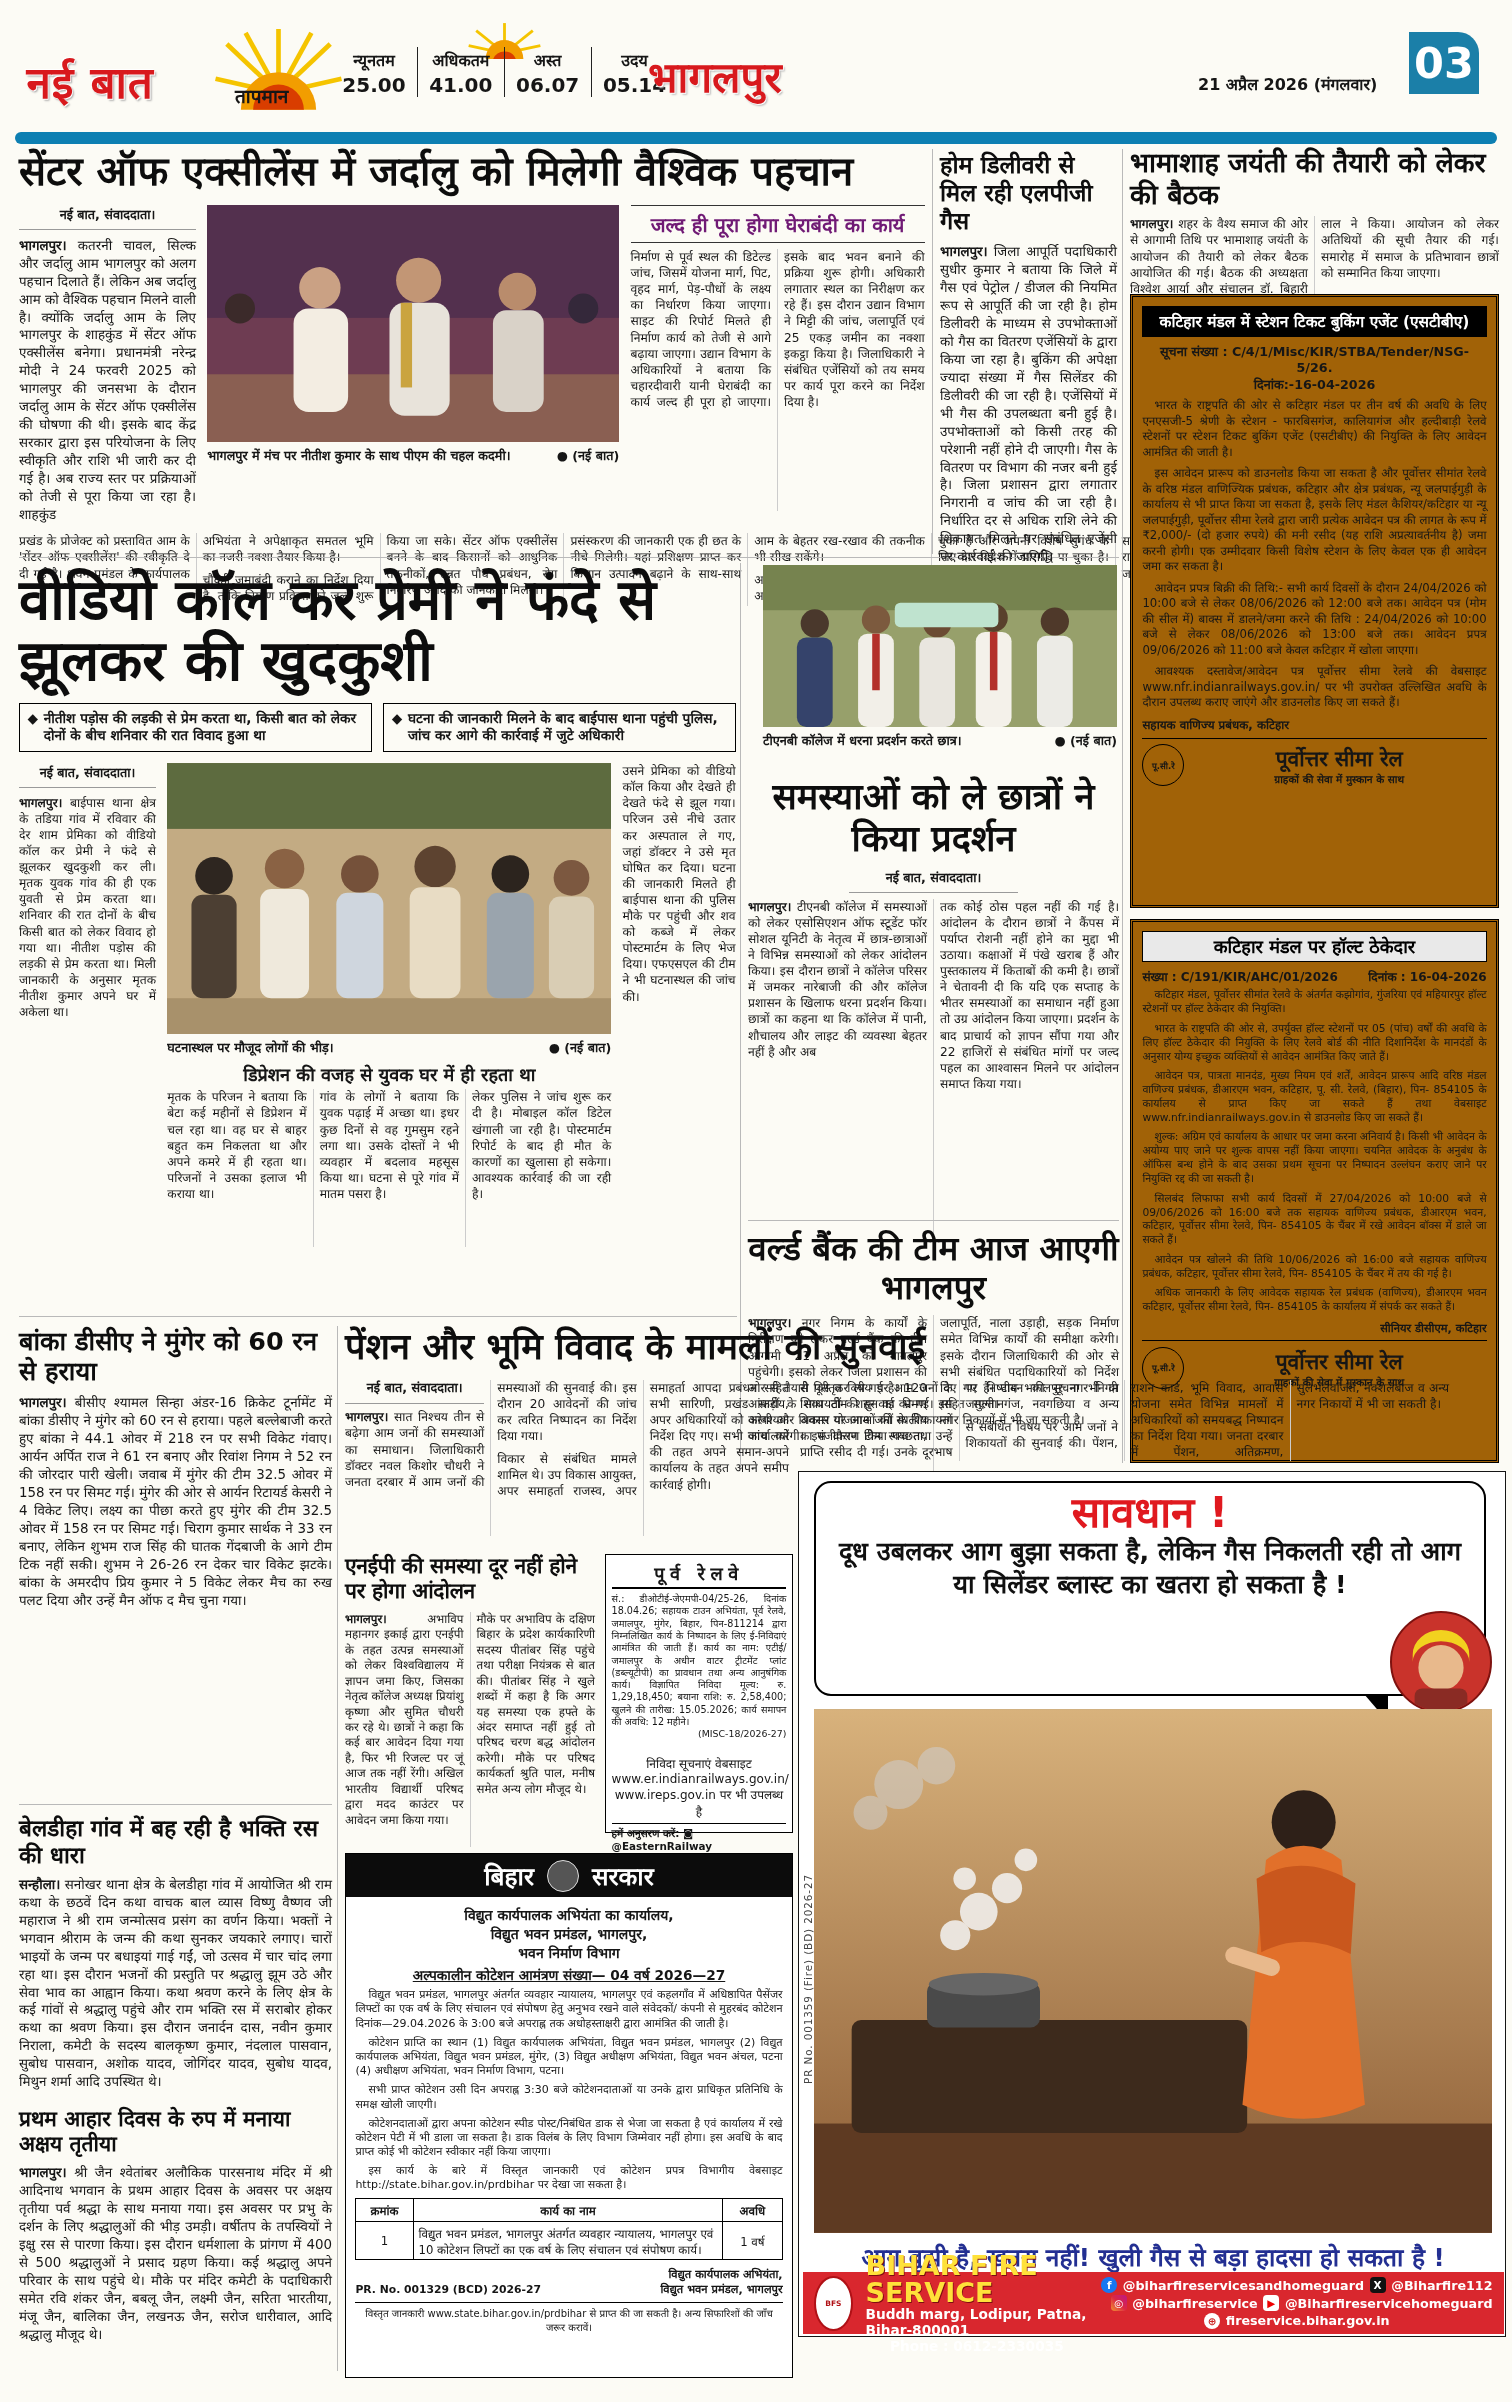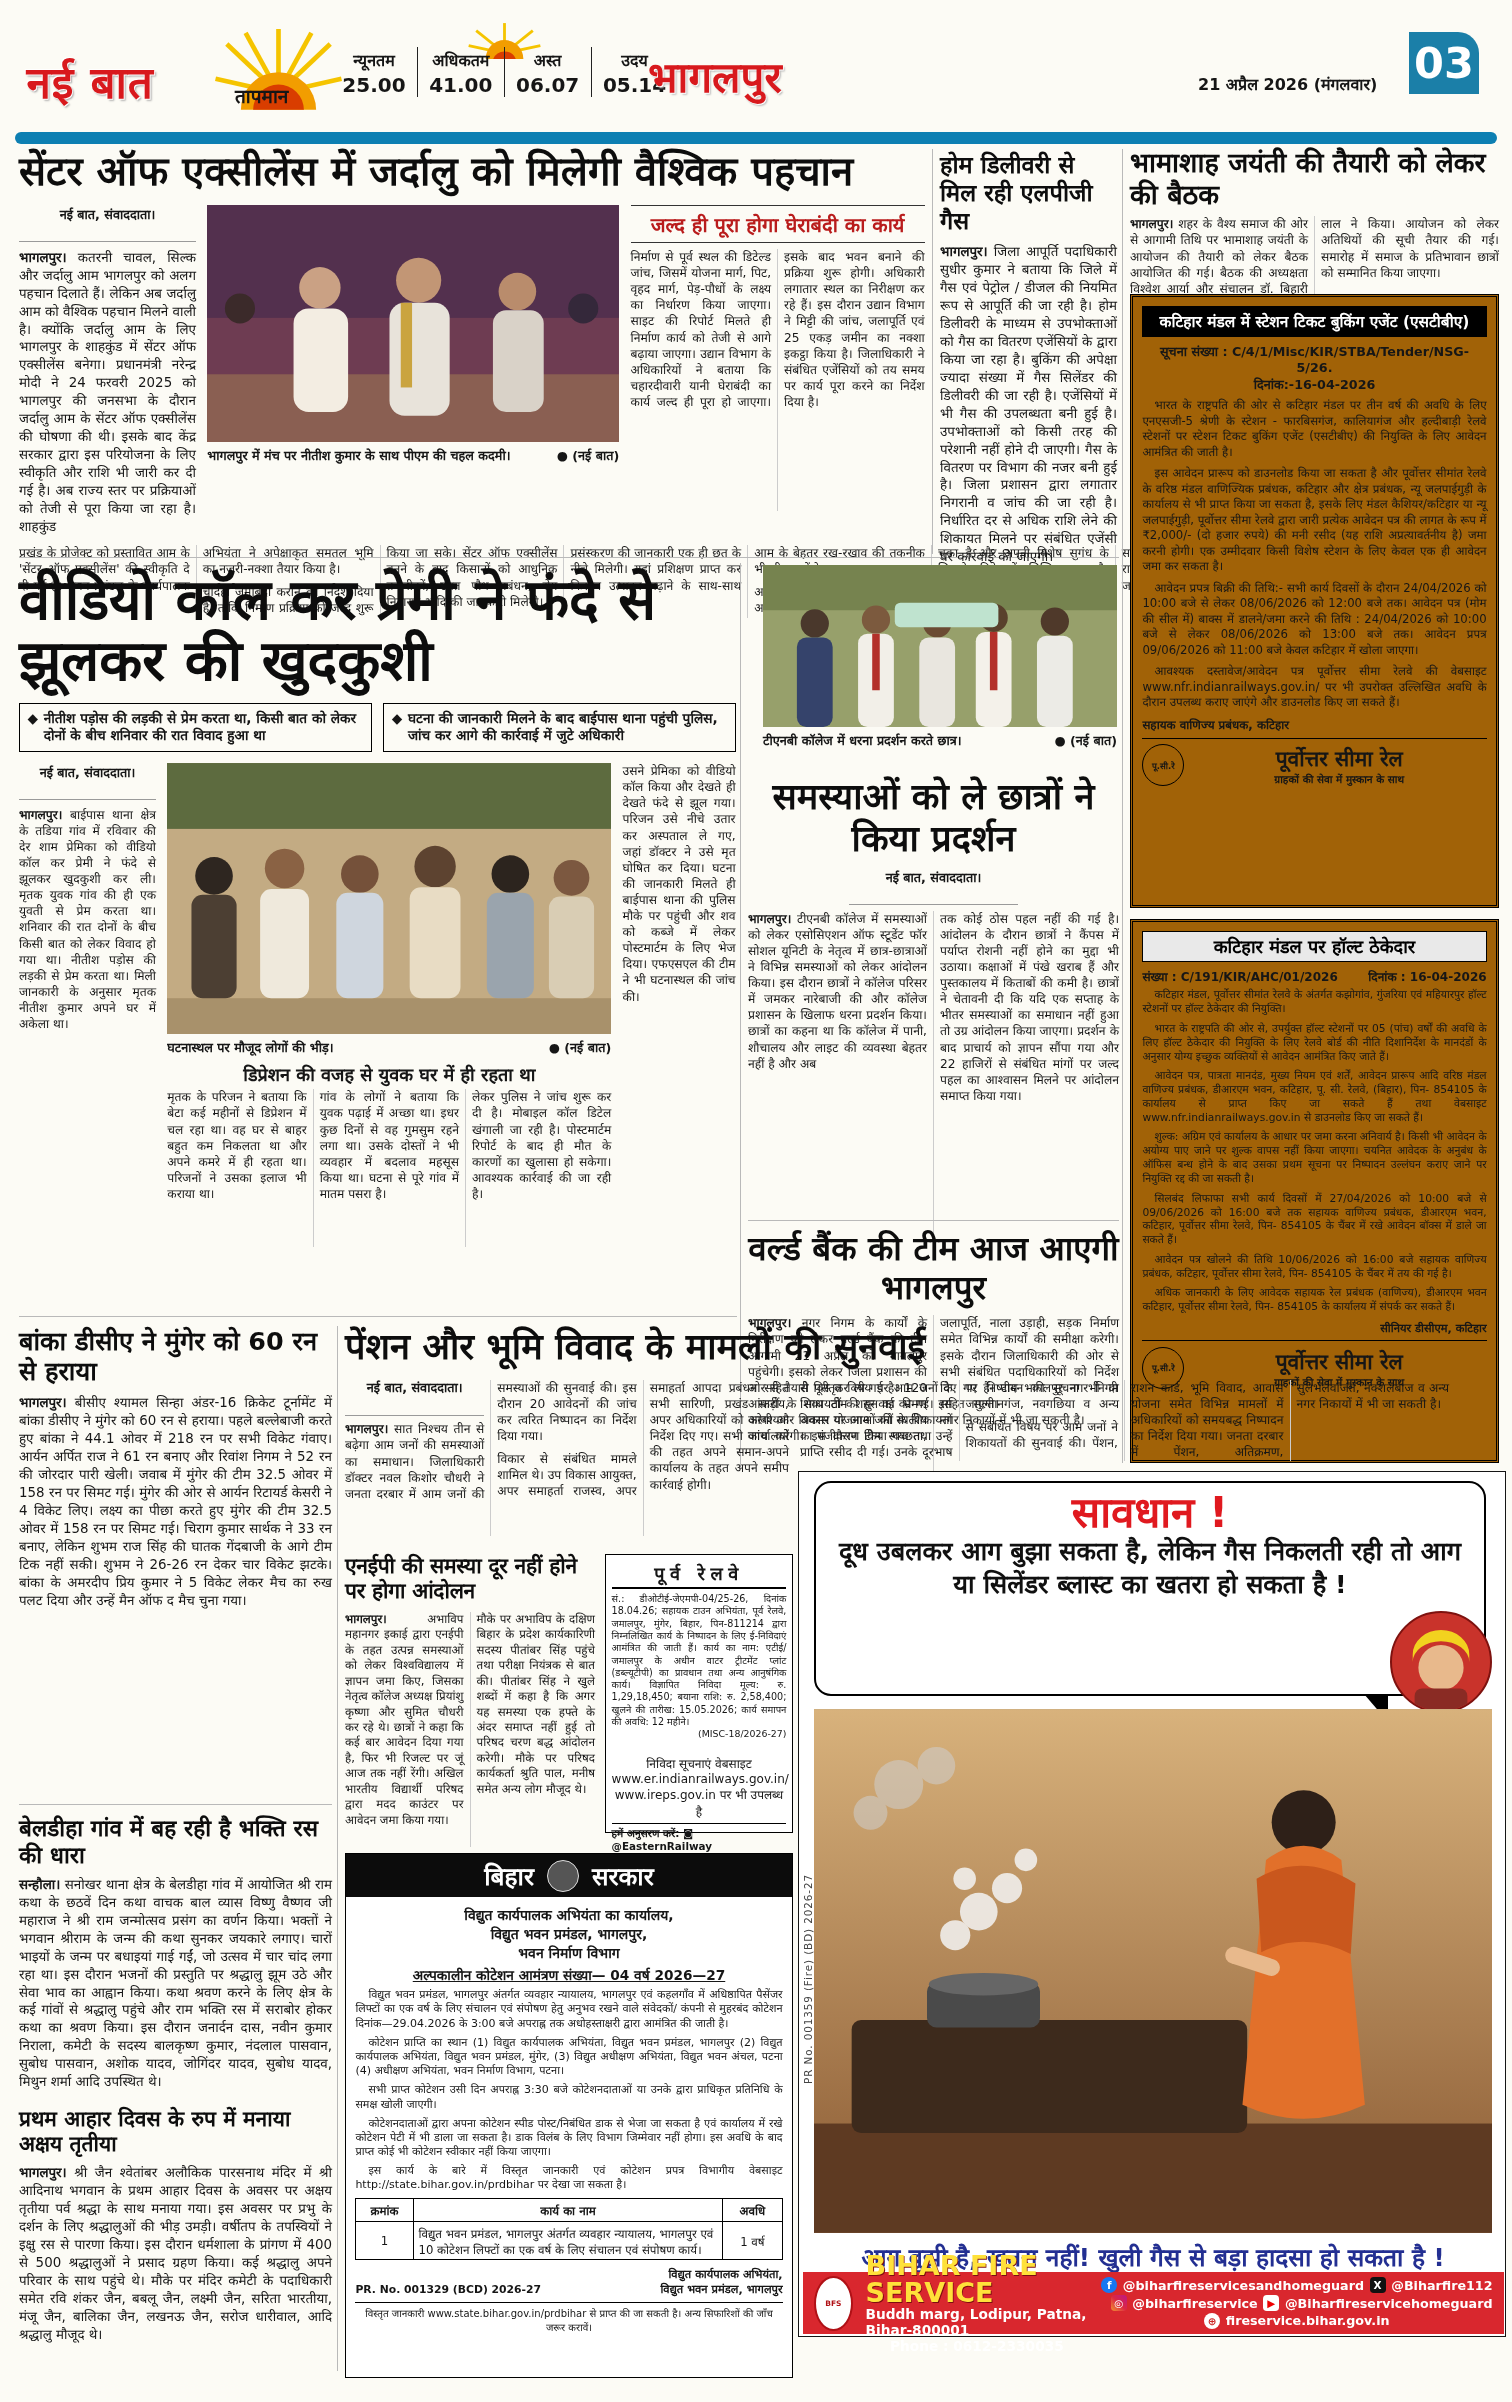--- a/index.html
+++ b/index.html
@@ -21,21 +21,21 @@
   .pbox{background:#1b7fa8;border-radius:0 21px 0 0;color:#fff;font-size:43px;font-weight:900;
         display:flex;align-items:center;justify-content:center}
   .bluebar{background:#0d7fb2;border-radius:6.6px}
   
   .h-xl{font-size:40px;font-weight:900;line-height:1.12;color:#0d0d0d}
   .h-big{font-size:56px;font-weight:900;line-height:1.1;color:#0d0d0d}
   .kick{font-size:27px;font-weight:800;color:#2e2e2e}
   .h-m{font-size:27px;font-weight:900;line-height:1.18;color:#0d0d0d}
   .h-s{font-size:23.5px;font-weight:900;line-height:1.2;color:#0d0d0d}
   .byl{font-weight:bold;font-size:12.7px;text-align:center;border-bottom:0.9px solid #9a9a9a;
-       padding-bottom:18px;margin-bottom:6.6px}
+       padding-bottom:6px;margin-bottom:6.6px}
   .bd{font-size:13.4px;line-height:1.34}
   .bd-s{font-size:12.2px;line-height:1.32}
   .cap{font-size:12.7px;font-weight:bold;display:flex;justify-content:space-between;padding-top:3.8px}
   .photo{position:relative;overflow:hidden;background:#b6a98e}
   .vline{position:absolute;width:0.9px;background:#b9b9b9}
   .hline{position:absolute;height:0.9px;background:#b9b9b9}
   
   .adbox{border:3.8px double #000;background:#a16207;padding:8.5px 9.4px;box-sizing:border-box}
   .adtitle{background:#000;color:#fff;font-weight:900;font-size:15.5px;text-align:center;padding:4.7px 1.9px}
   .adtitle2{border:1.9px solid #000;background:#e9e9e9;color:#000;font-weight:900;font-size:18px;
@@ -67,21 +67,21 @@
   .fbrand{color:#ffe13a;font-size:27px;font-weight:900;line-height:1;text-shadow:0.9px 0.9px 0 #7d0d10}
   .faddr{color:#fff;font-size:13.7px;font-weight:bold}
   .fsoc{color:#fff;font-size:12.7px;font-weight:bold;display:flex;align-items:center;gap:5.6px;
         justify-content:flex-end;margin:1.9px 0}
   .ic{display:inline-flex;width:16px;height:16px;border-radius:3.8px;align-items:center;justify-content:center;
       font-size:10.4px;font-weight:900;color:#fff;flex:0 0 auto}
   .vpr{writing-mode:vertical-rl;transform:rotate(180deg);font-size:10.4px;color:#444;letter-spacing:0.9px}
   .c2{column-count:2;column-gap:13px;column-rule:0.9px solid #ccc}
   .c3{column-count:3;column-gap:13px;column-rule:0.9px solid #ccc}
   .c5{column-count:5;column-gap:13px;column-rule:0.9px solid #ccc}
-  .subboxT{color:#b91c1c;font-size:20px;font-weight:900;text-align:center;border-top:1.9px solid #333;
+  .subboxT{color:#701a75;font-size:20px;font-weight:900;text-align:center;border-top:1.9px solid #333;
            border-bottom:1.9px solid #333;padding:4.7px 0;margin-bottom:5.6px}
   .subhead{font-size:18px;font-weight:700;text-align:center;padding:5.6px 0 3.8px}
   p.m0{margin:0 0 6.6px}
 </style>
 </head>
 <body>
 
 <div class="page">
 
   <div class="abs" style="left:22.6px;top:19px;width:217px;height:104px">

